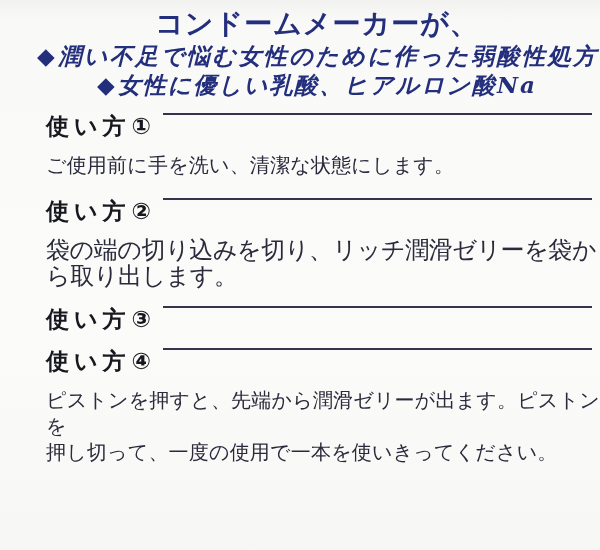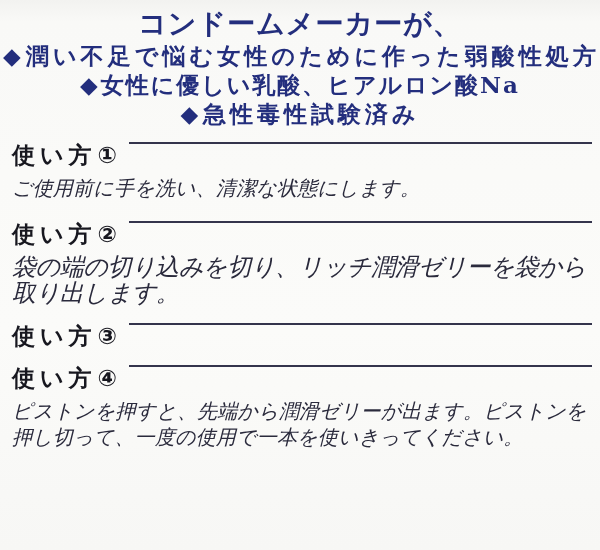--- a/index.html
+++ b/index.html
@@ -4,66 +4,66 @@
 <style>
   html,body{margin:0;padding:0;}
   .page{
     position:relative;
     width:600px;height:550px;
     background:#f8f8f6;
     background-image:linear-gradient(180deg,#f2f2f0 0%, #f9f9f7 4%, #fbfbf9 60%, #f7f7f5 100%);
     overflow:hidden;
     box-sizing:border-box;
     font-family:"DejaVu Sans",sans-serif;
+    padding-left:34px;
   }
   
   .headline{margin-top:6px;text-align:center;color:#232e7d;
     font-family:"DejaVu Serif","Liberation Serif",serif;font-weight:bold;}
   .headline .l1{font-size:28px;line-height:35px;letter-spacing:1px;}
   .headline .l2{font-size:26px;line-height:37px;letter-spacing:0.5px;}
   
   .bullets{color:#232e7d;font-family:"DejaVu Serif","Liberation Serif",serif;
     font-weight:bold;}
-  .bullet{text-align:center;font-size:23px;line-height:29px;white-space:nowrap;}
+  .bullet{text-align:center;font-size:23px;line-height:29px;white-space:nowrap;font-style:italic;}
   .bullet .dia{margin-right:1px;}
   .bullet.justify{white-space:normal;text-align:justify;text-align-last:justify;
     padding:0 3px;letter-spacing:1px;}
   .bullet.sp2{letter-spacing:2px;}
   .bullet.sp4{letter-spacing:4px;}
   .bullet.sp3{letter-spacing:3px;}
   
   .section{margin-top:16px;padding-left:12px;}
   .sec-head{display:flex;align-items:flex-start;}
   .sec-label{font-size:23px;font-weight:bold;color:#17171f;letter-spacing:5px;
     line-height:27px;}
   .sec-num{font-size:23px;font-weight:bold;color:#17171f;margin-left:1px;
     line-height:27px;}
   .sec-rule{flex:1;height:0;border-top:2px solid #34344c;margin-left:12px;
     margin-right:8px;}
-  .sec-body{font-size:20px;line-height:26px;color:#2a2a3c;margin-top:6px;
-    white-space:pre-line;letter-spacing:0.2px;font-style:italic;}
+  .sec-body{font-size:20px;line-height:26px;color:#2a2a3c;margin-top:12px;
+    white-space:pre-line;letter-spacing:0.2px;}
   .sec-body.fit{font-size:24px;letter-spacing:-0.4px;}
   .s1{margin-top:14px;}
   .s2{margin-top:20px;}
   .s3{margin-top:17px;}
   .s4{margin-top:15px;}
 </style>
 </head>
 <body>
 
 <div class="page">
 
   <div class="headline">
     <div class="l1">コンドームメーカーが、</div>
   </div>
 
   <div class="bullets">
     <div class="bullet justify"><span class="dia">◆</span><span>潤い不足で悩む女性のために作った弱酸性処方</span></div>
     <div class="bullet sp2"><span class="dia">◆</span><span>女性に優しい乳酸、ヒアルロン酸Na</span></div>
-    <div class="bullet sp4"><span class="dia">◆</span><span>急性毒性試験済み</span></div>
   </div>
 
   <div class="section s1">
     <div class="sec-head">
       <span class="sec-label">使い方</span>
       <span class="sec-num">①</span>
       <span class="sec-rule"></span>
     </div>
     <div class="sec-body">ご使用前に手を洗い、清潔な状態にします。</div>
   </div>

